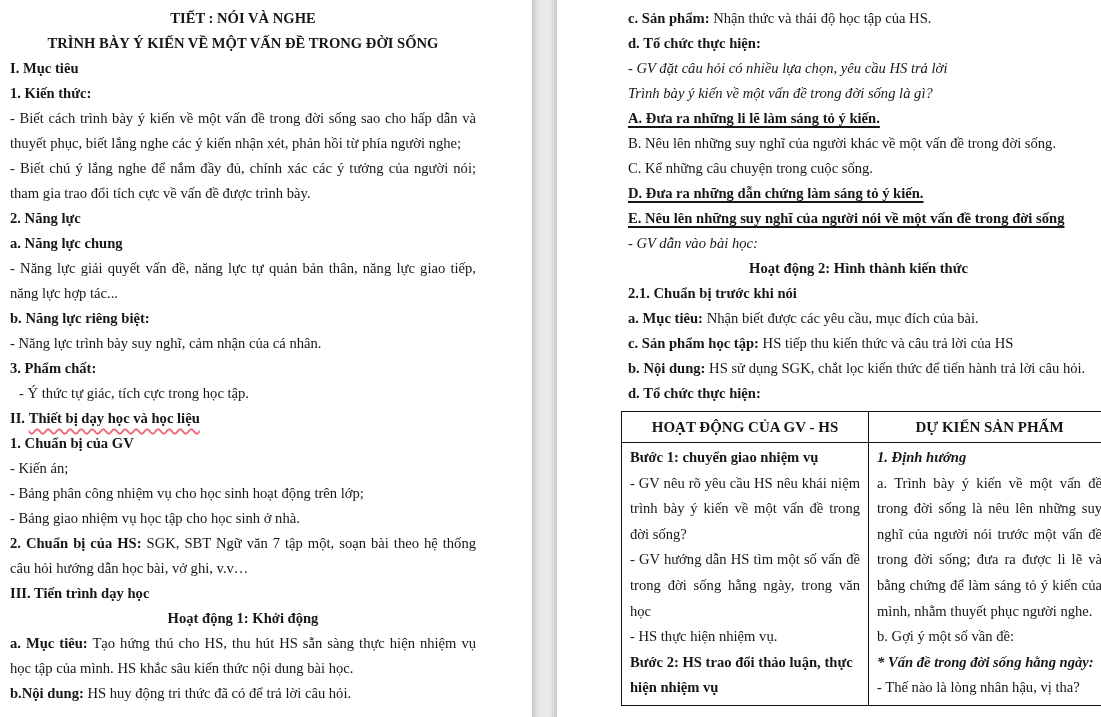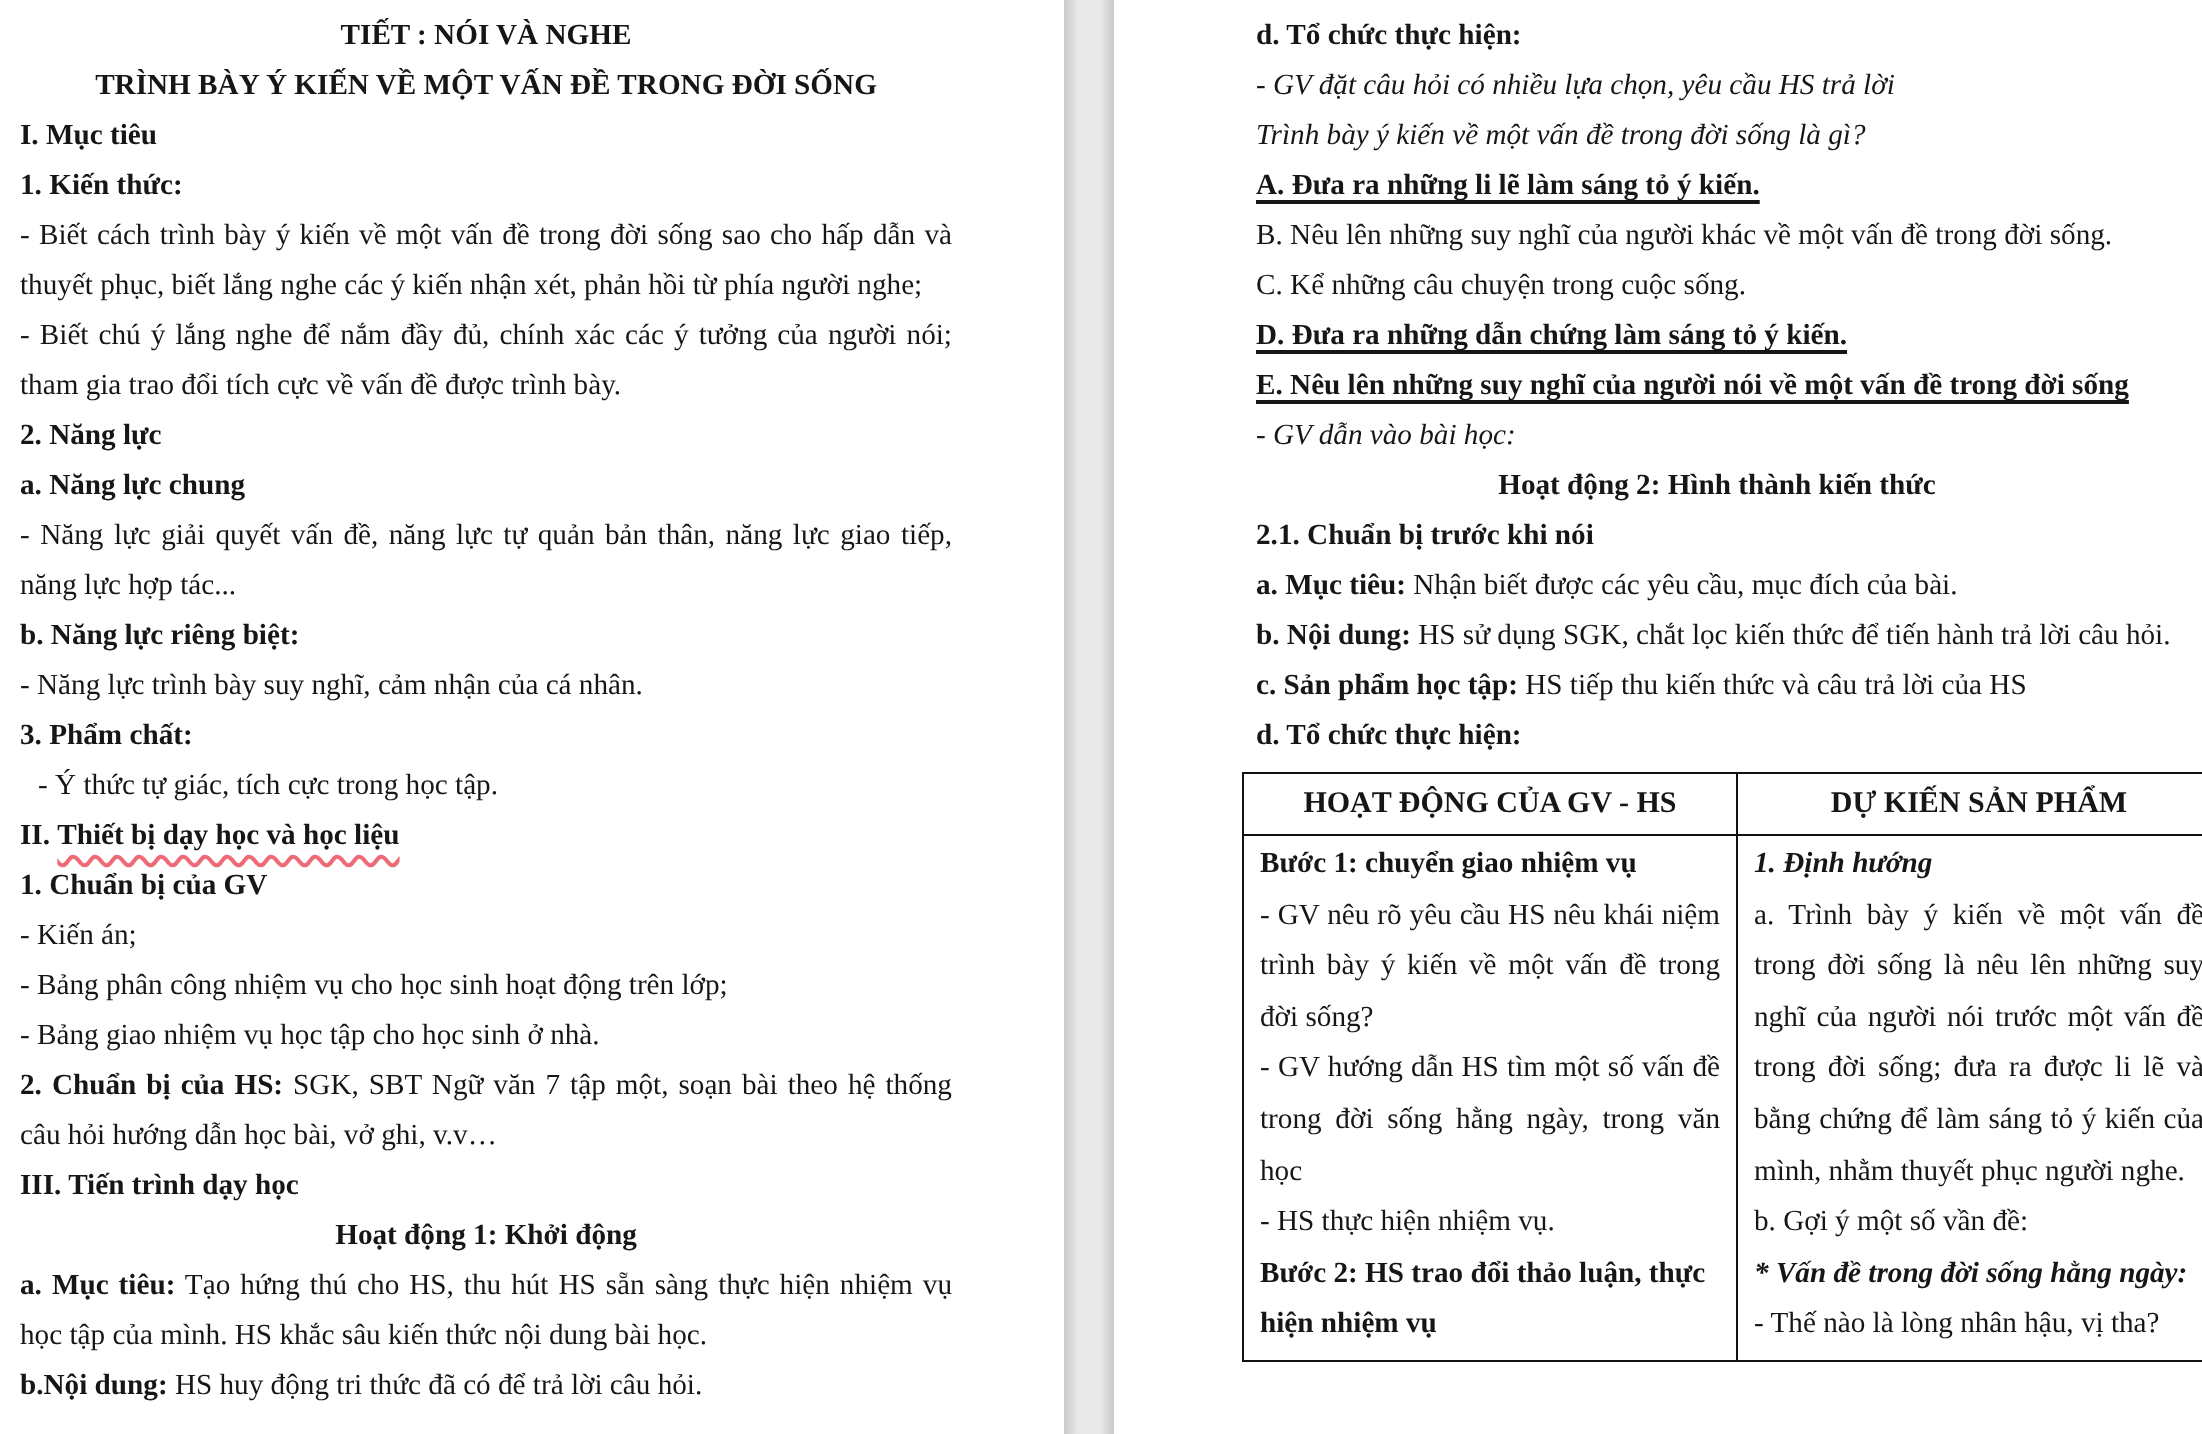--- a/index.html
+++ b/index.html
@@ -100,34 +100,35 @@
       
       
     </div>
   </div>
 
   <div class="gap"></div>
 
   <div class="page page2">
     <div class="content2">
       <div>
+          <p class="p"><b>c. Sản phẩm:</b> Nhận thức và thái độ học tập của HS.</p>
           <p class="h">d. Tổ chức thực hiện:</p>
           <p class="i">- GV đặt câu hỏi có nhiều lựa chọn, yêu cầu HS trả lời</p>
           <p class="i">Trình bày ý kiến về một vấn đề trong đời sống là gì?</p>
           <p class="hu">A. Đưa ra những li lẽ làm sáng tỏ ý kiến.</p>
           <p class="p">B. Nêu lên những suy nghĩ của người khác về một vấn đề trong đời sống.</p>
           <p class="p">C. Kể những câu chuyện trong cuộc sống.</p>
           <p class="hu">D. Đưa ra những dẫn chứng làm sáng tỏ ý kiến.</p>
           <p class="hu">E. Nêu lên những suy nghĩ của người nói về một vấn đề trong đời sống</p>
           <p class="i">- GV dẫn vào bài học:</p>
           <p class="hc">Hoạt động 2: Hình thành kiến thức</p>
           <p class="h">2.1. Chuẩn bị trước khi nói</p>
           <p class="p"><b>a. Mục tiêu:</b> Nhận biết được các yêu cầu, mục đích của bài.</p>
+          <p class="p"><b>c. Sản phẩm học tập:</b> HS tiếp thu kiến thức và câu trả lời của HS</p>
           <p class="p"><b>b. Nội dung:</b> HS sử dụng SGK, chắt lọc kiến thức để tiến hành trả lời câu hỏi.</p>
-          <p class="p"><b>c. Sản phẩm học tập:</b> HS tiếp thu kiến thức và câu trả lời của HS</p>
           <p class="h">d. Tổ chức thực hiện:</p>
         </div>
       <table class="activity">
         <tbody>
             <tr>
           <th class="col1">HOẠT ĐỘNG CỦA GV - HS</th>
           <th class="col2">DỰ KIẾN SẢN PHẨM</th>
         </tr>
         <tr>
           <td class="col1">

